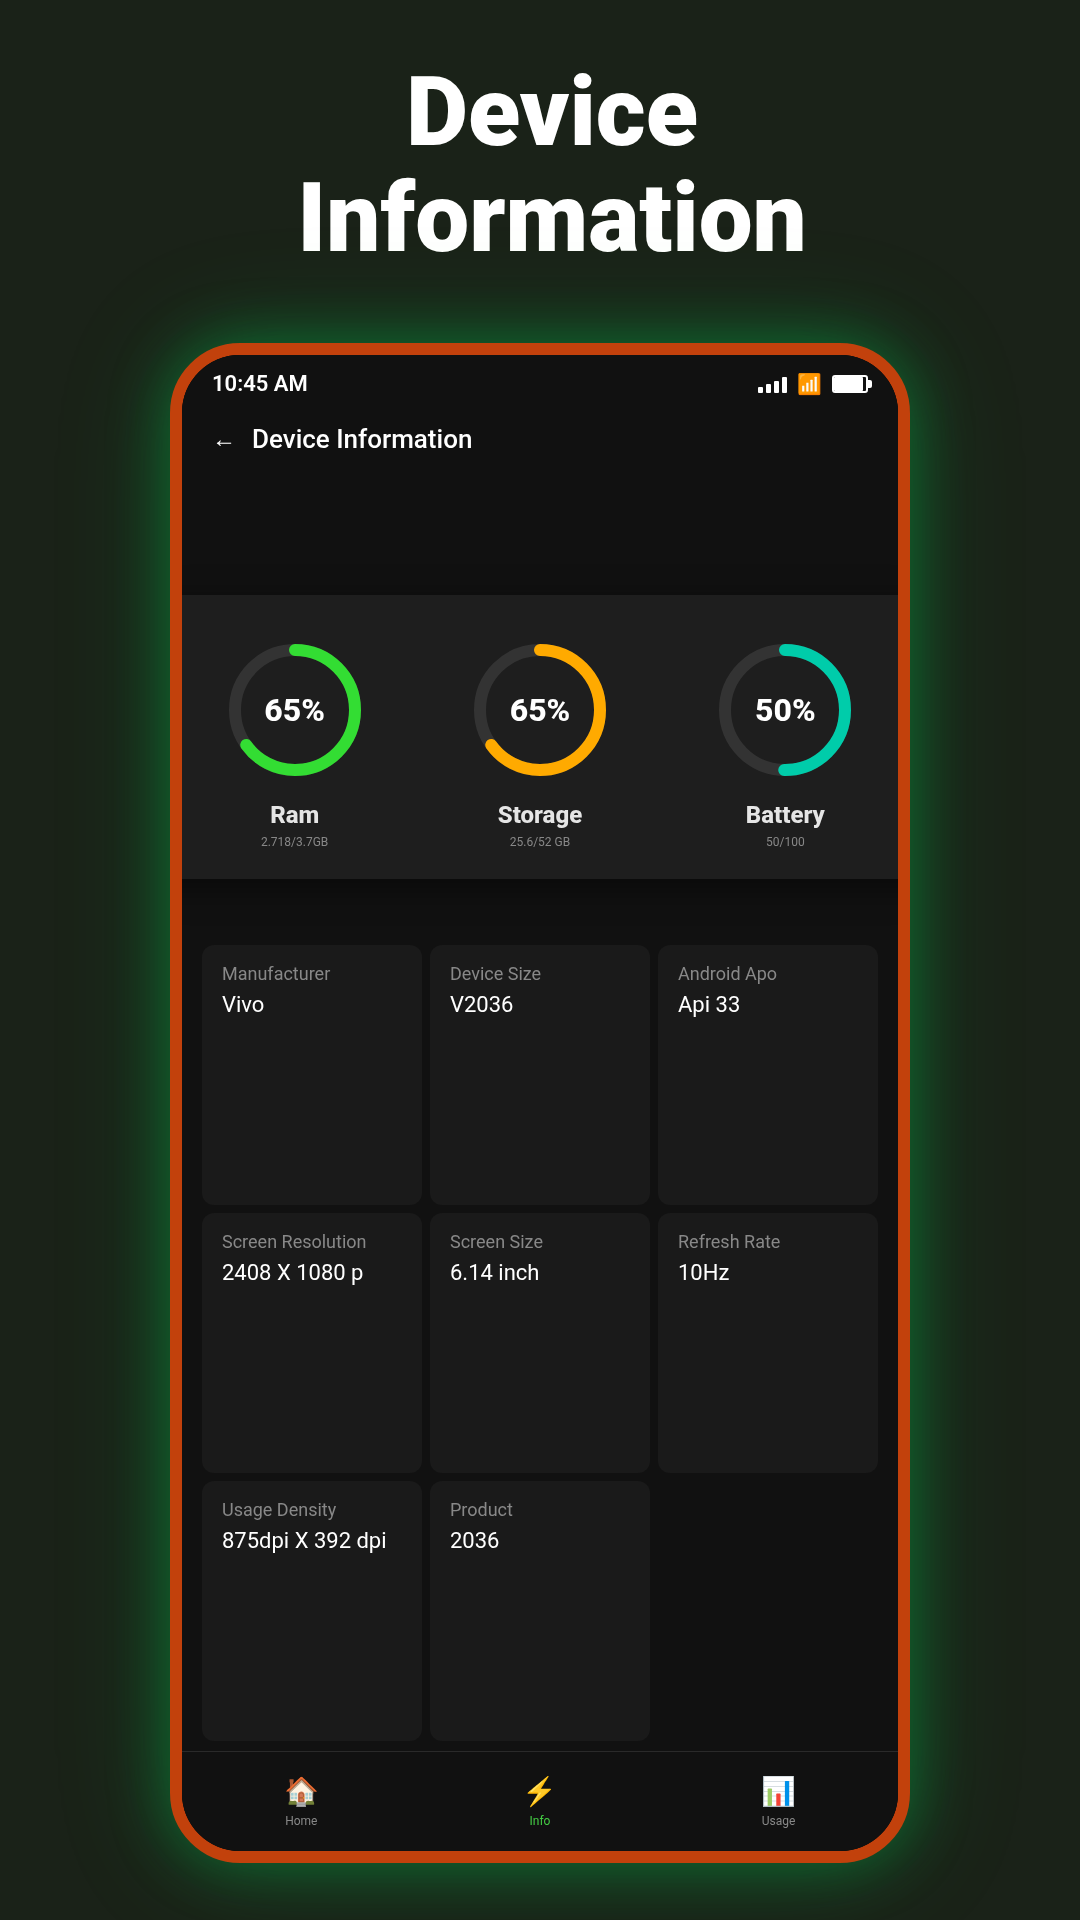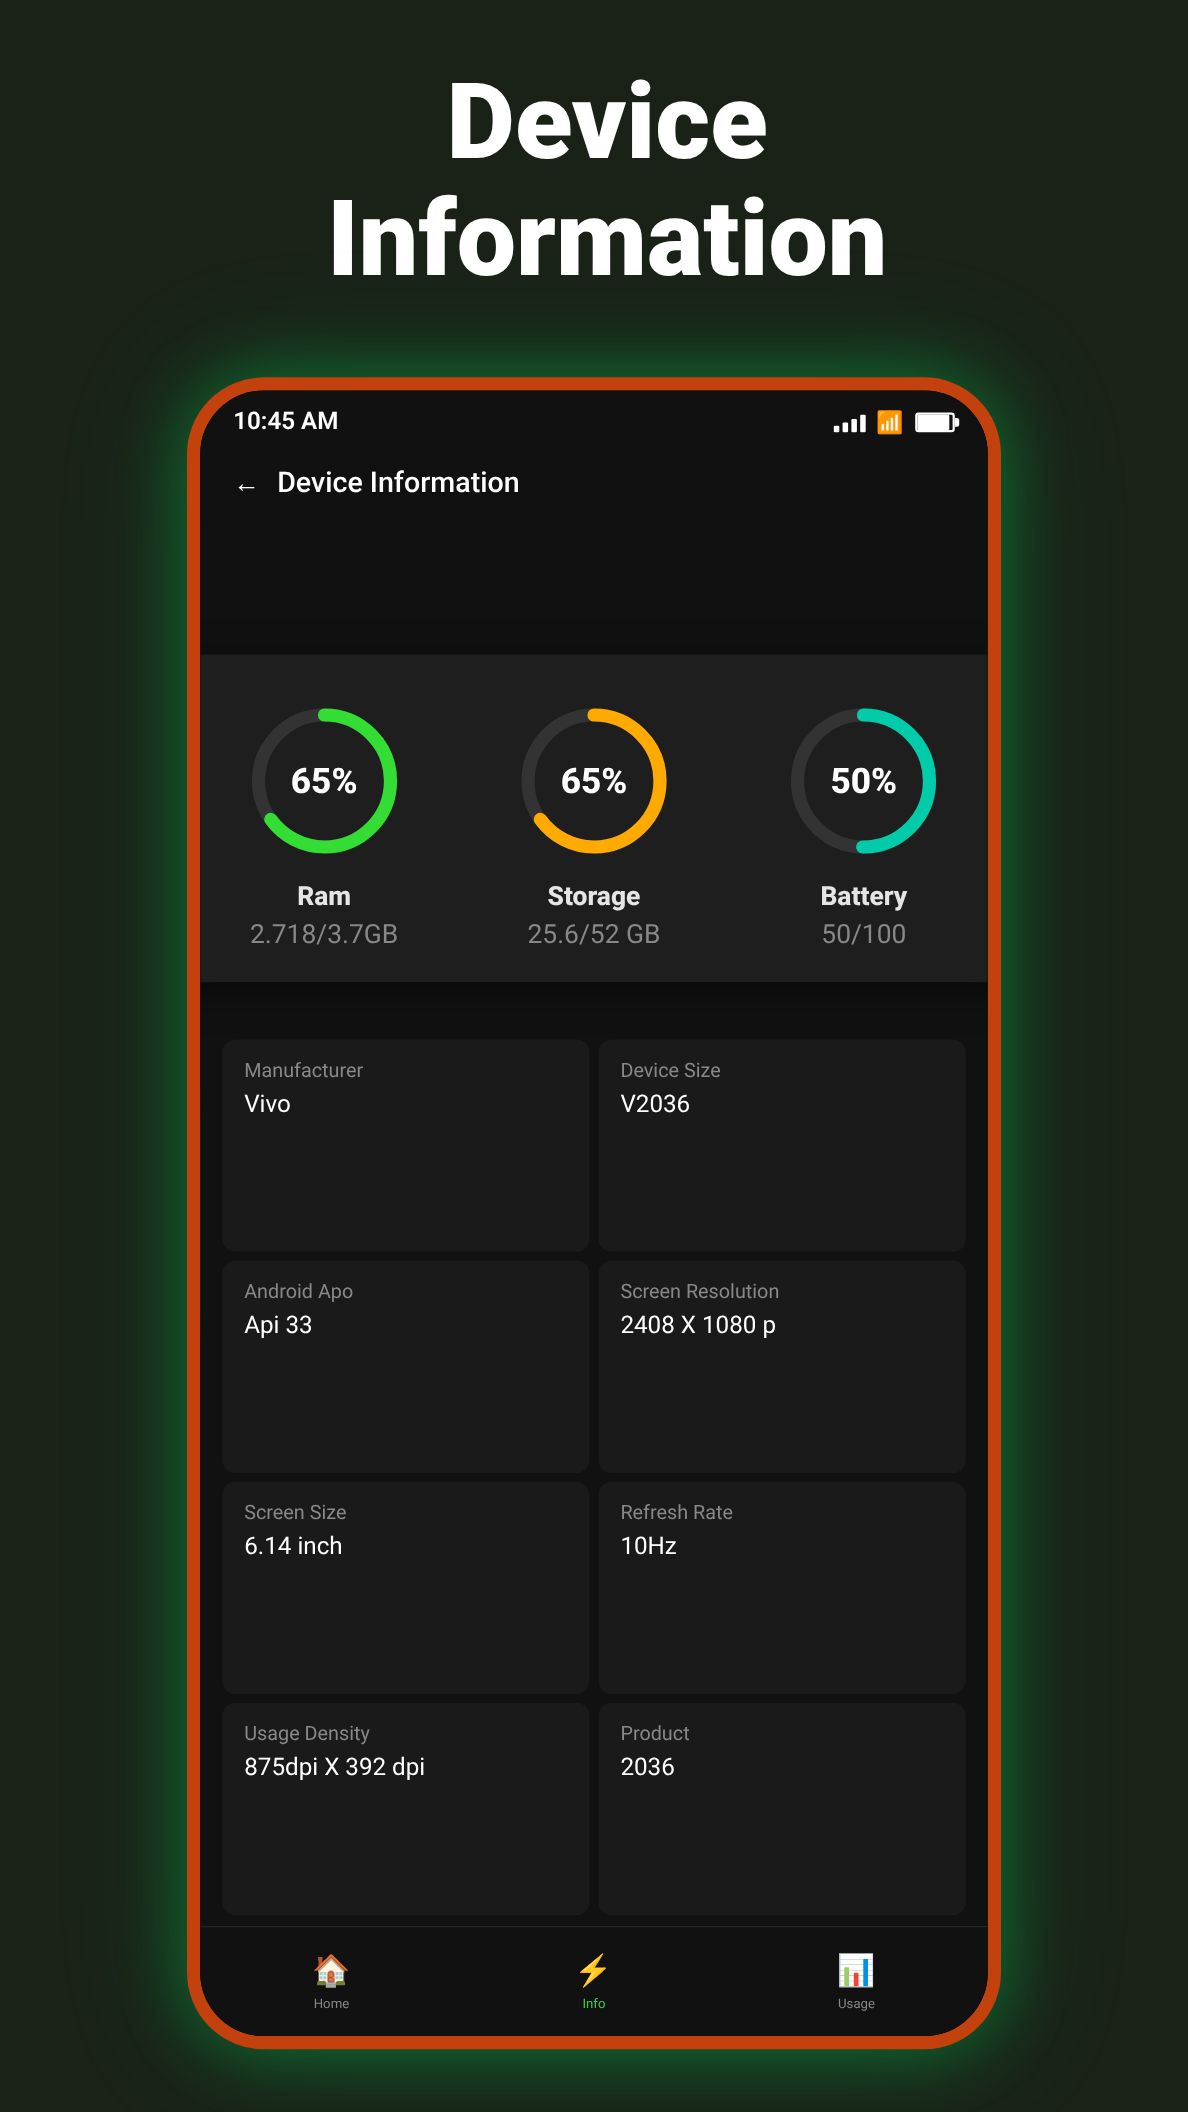--- a/index.html
+++ b/index.html
@@ -188,35 +188,35 @@
     }
 
     .stat-label {
       color: #e5e5e5;
       font-size: 24px;
       font-weight: 800;
     }
 
     .stat-sub {
       color: #888888;
-      font-size: 24px;
+      font-size: 12px;
       font-weight: 400;
       margin-top: -10px;
     }
 
     
     .info-grid {
       position: absolute;
       top: 570px;
       left: 0;
       right: 0;
       bottom: 100px;
       padding: 20px 20px 10px;
       display: grid;
-      grid-template-columns: 1fr 1fr;
+      grid-template-columns: 1fr 1fr 1fr;
       gap: 8px;
       overflow: hidden;
     }
 
     .info-card {
       background: #1a1a1a;
       border-radius: 12px;
       padding: 18px 20px;
       display: flex;
       flex-direction: column;

